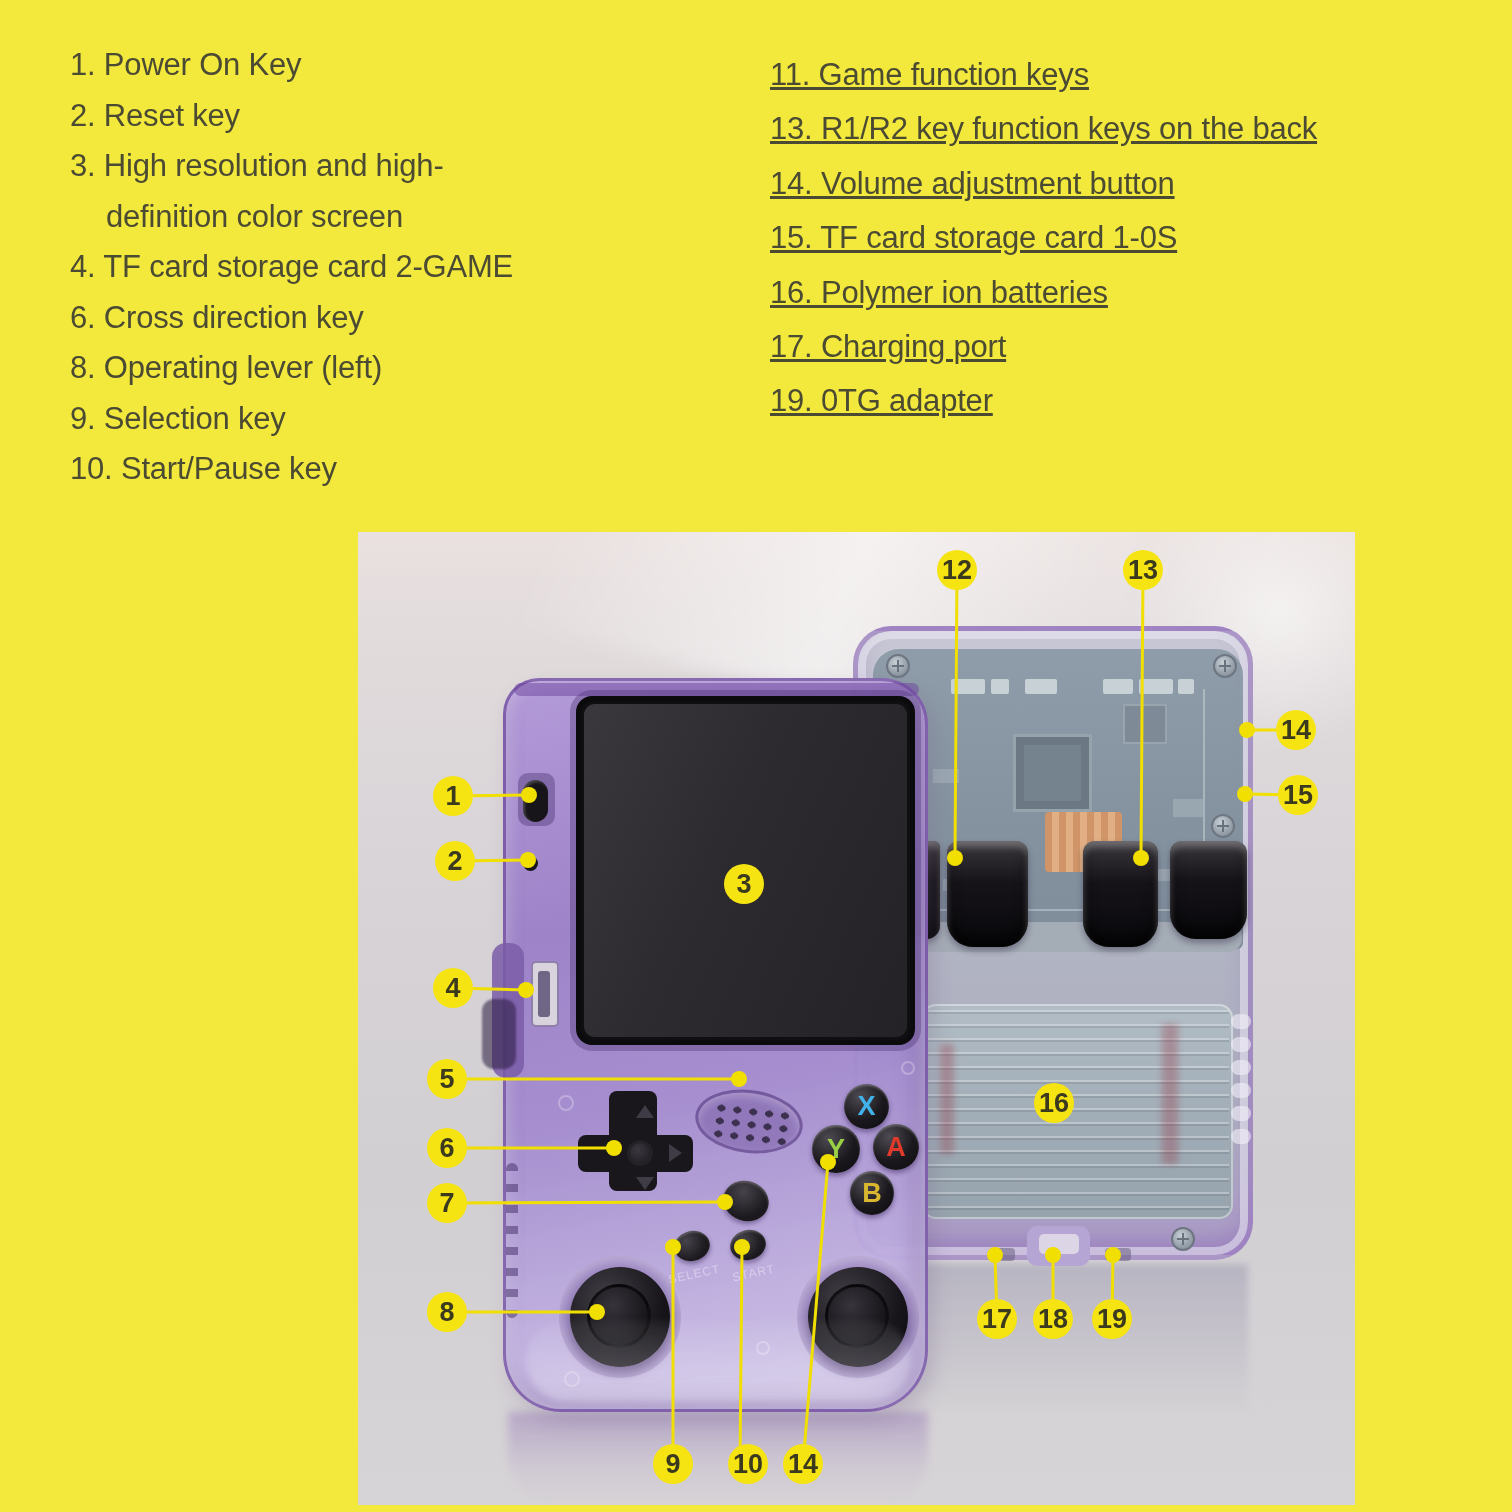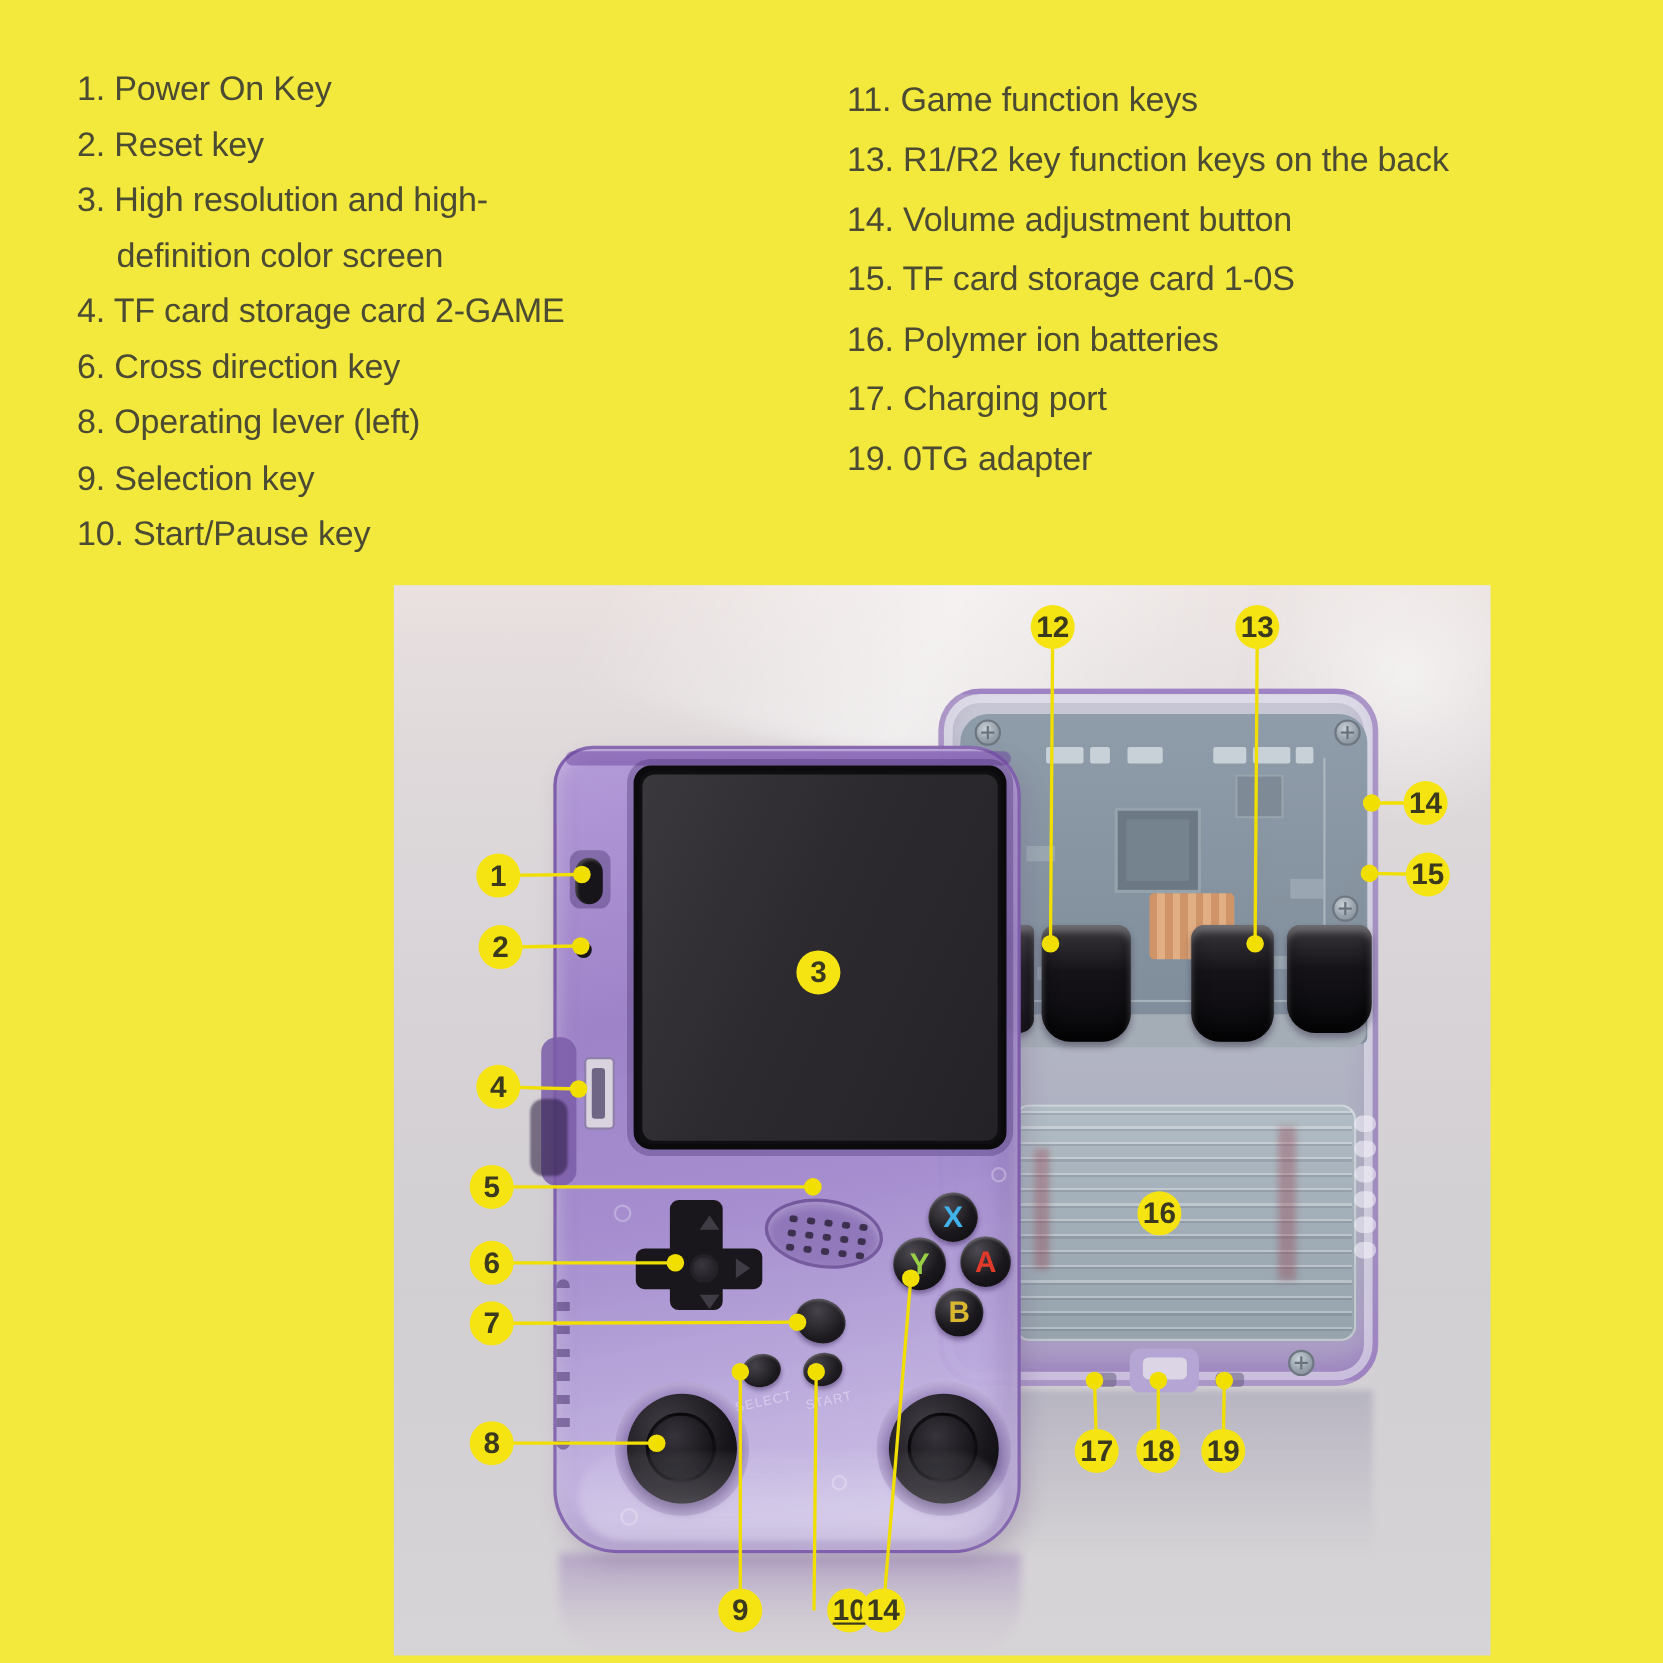--- a/index.html
+++ b/index.html
@@ -3,23 +3,23 @@
 <meta charset="utf-8">
 <style>
   :root{
     --bg:#f3e83c; --ink:#4b4a33; --c-bg:#f6e412; --c-ink:#3b3a1e; --line:#f0df00;
   }
   *{margin:0;padding:0;box-sizing:border-box;}
   html,body{width:1512px;height:1512px;}
   body{background:var(--bg);font-family:"Liberation Sans","DejaVu Sans",sans-serif;position:relative;overflow:hidden;}
 
   
-  .feature-list{position:absolute;color:var(--ink);font-size:31px;letter-spacing:-.2px;margin-top:16px;}
+  .feature-list{position:absolute;color:var(--ink);font-size:31px;letter-spacing:-.2px;}
   #left-list{left:70px;top:40px;width:640px;line-height:50.5px;}
-  #right-list{left:770px;top:48px;width:700px;line-height:54.4px;}
+  #right-list{left:770px;top:48px;width:700px;line-height:54.4px;text-decoration:underline;}
   .list-item{padding-left:36px;text-indent:-36px;white-space:pre-line;}
 
   
   .photo{position:absolute;left:358px;top:532px;width:997px;height:973px;overflow:hidden;
     background:linear-gradient(180deg,#eae1e0 0%,#e0dadb 14%,#d7d3d7 38%,#d2cfd3 66%,#d7d4d7 100%);}
   .beam{position:absolute;left:170px;top:-140px;width:820px;height:330px;transform:rotate(14deg);
     background:linear-gradient(100deg,rgba(255,255,255,0) 8%,rgba(255,255,255,.55) 42%,rgba(255,255,255,.18) 66%,rgba(255,255,255,0) 88%);
     filter:blur(9px);}
   .corner-glow{position:absolute;left:770px;top:-60px;width:300px;height:280px;
     background:radial-gradient(closest-side,rgba(255,255,255,.6),rgba(255,255,255,0));filter:blur(8px);}
@@ -301,21 +301,21 @@
 <div id="callouts">
     <div class="callout" style="left: 433px; top: 776px;">1</div>
     <div class="callout" style="left: 435px; top: 841px;">2</div>
     <div class="callout" style="left: 724px; top: 864px;">3</div>
     <div class="callout" style="left: 433px; top: 968px;">4</div>
     <div class="callout" style="left: 427px; top: 1059px;">5</div>
     <div class="callout" style="left: 427px; top: 1128px;">6</div>
     <div class="callout" style="left: 427px; top: 1183px;">7</div>
     <div class="callout" style="left: 427px; top: 1292px;">8</div>
     <div class="callout" style="left: 653px; top: 1444px;">9</div>
-    <div class="callout" style="left: 752px; top: 1444px; text-decoration: underline;">10</div>
+    <div class="callout" style="left: 728px; top: 1444px;">10</div>
     <div class="callout" style="left: 783px; top: 1444px;">14</div>
     <div class="callout" style="left: 937px; top: 550px;">12</div>
     <div class="callout" style="left: 1123px; top: 550px;">13</div>
     <div class="callout" style="left: 1276px; top: 710px;">14</div>
     <div class="callout" style="left: 1278px; top: 775px;">15</div>
     <div class="callout" style="left: 1034px; top: 1083px;">16</div>
     <div class="callout" style="left: 977px; top: 1299px;">17</div>
     <div class="callout" style="left: 1033px; top: 1299px;">18</div>
     <div class="callout" style="left: 1092px; top: 1299px; text-align: right;">19</div>
   </div>

